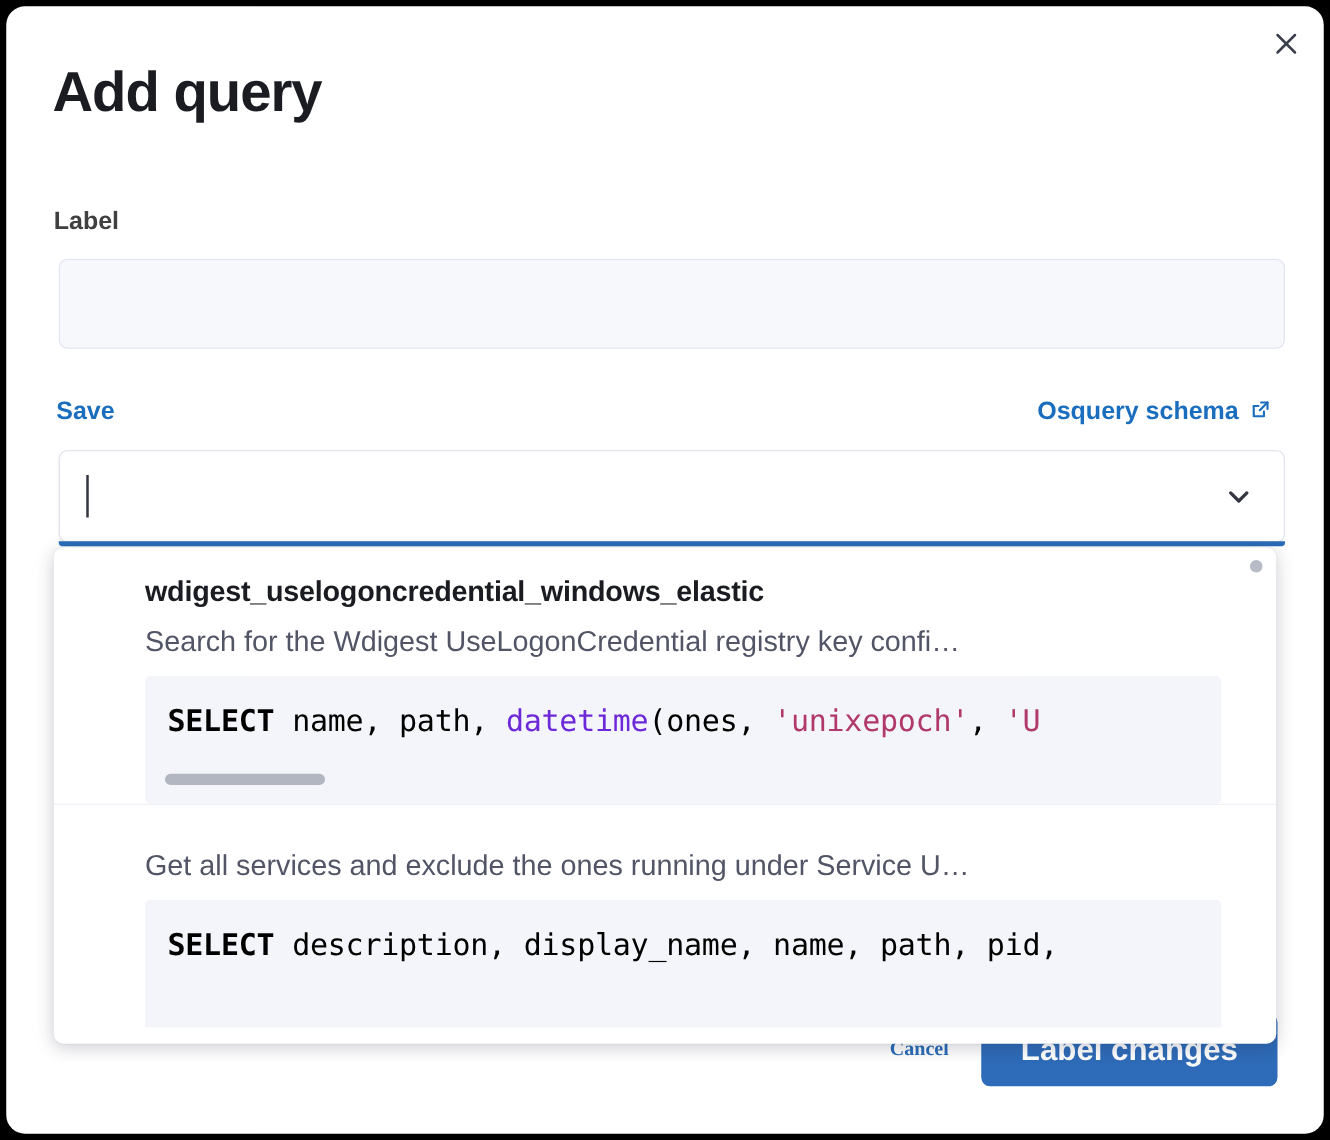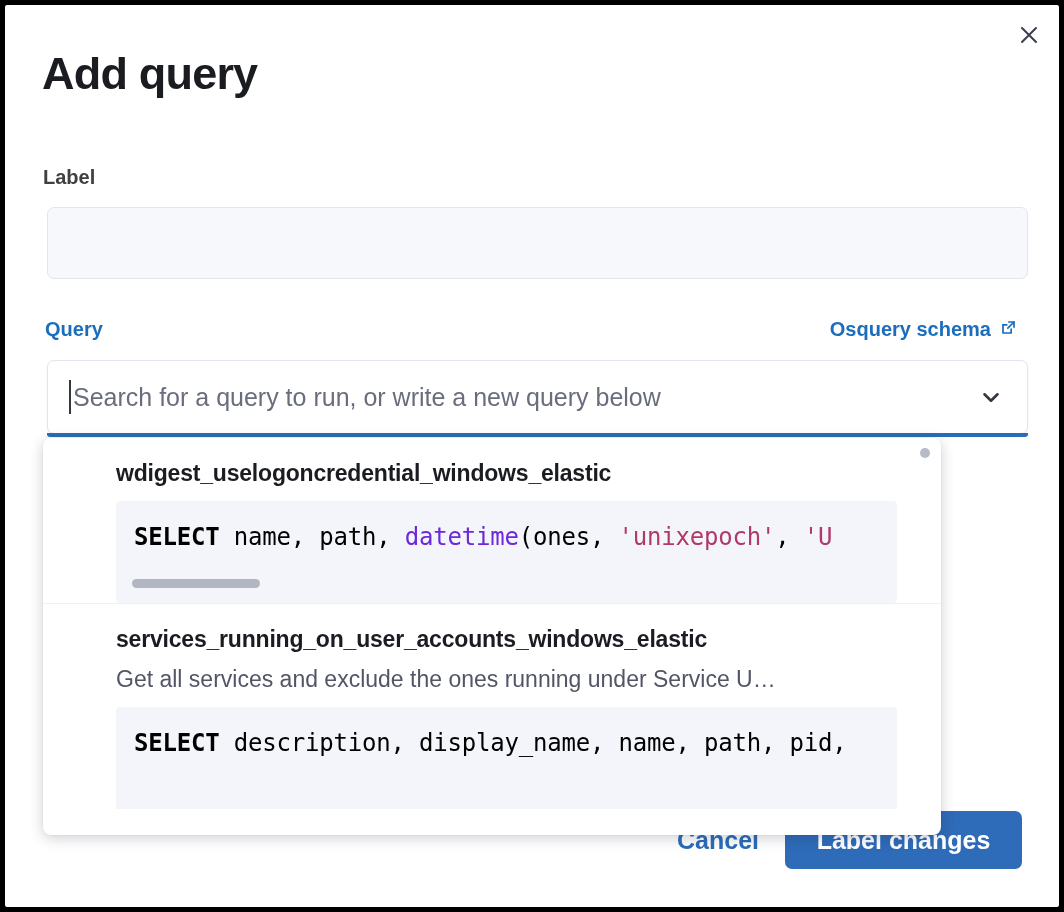--- a/index.html
+++ b/index.html
@@ -12,21 +12,21 @@
     font-family: "Liberation Sans", sans-serif;
   }
 
   #frame {
     position: absolute;
     left: 5px;
     top: 5px;
     width: 1054px;
     height: 902px;
     background: #ffffff;
-    border-radius: 2px;
+    border-radius: 15px;
     overflow: hidden;
   }
 
   
   #close-btn {
     position: absolute;
     right: 13px;
     top: 13px;
     width: 34px;
     height: 34px;
@@ -161,22 +161,22 @@
     position: absolute;
     right: 37px;
     top: 806px;
     display: flex;
     align-items: center;
     gap: 20px;
   }
   #cancel-btn {
     background: none;
     border: none;
-    font-family: Liberation Sans, sans-serif;
-    font-size: 25px;
+    font-family: Liberation Serif, serif;
+    font-size: 16px;
     font-weight: 700;
     color: #2a6cb8;
     cursor: pointer;
     padding: 8px 6px;
   }
   #save-btn {
     background: #2e6bb8;
     border: none;
     border-radius: 7px;
     font-family: "Liberation Sans", sans-serif;
@@ -188,21 +188,21 @@
     min-width: 237px;
     height: 58px;
     line-height: 1;
   }
 
   
   #dropdown {
     position: absolute;
     left: 38px;
     top: 433px;
-    width: 898px;
+    width: 978px;
     height: 397px;
     background: #ffffff;
     border-radius: 8px;
     box-shadow: 0 3px 14px rgba(30,35,60,.22), 0 0 0 1px rgba(0,0,0,.02);
     overflow: hidden;
   }
   #dd-scroll-dot {
     position: absolute;
     right: 11px;
     top: 10px;
@@ -275,62 +275,61 @@
     <svg width="20" height="20" viewBox="0 0 20 20" aria-hidden="true">
       <path d="M3 3 L17 17 M17 3 L3 17" stroke="#3b3f4d" stroke-width="2" stroke-linecap="round"></path>
     </svg>
   </div>
 
   <h1 id="modal-title">Add query</h1>
 
   <div id="label-text">Label</div>
   <input id="label-input" type="text" placeholder="" style="">
 
-  <div id="query-label">Query</div>
+  <div id="query-label">Save</div>
   <a id="schema-link">
     <span>Osquery schema</span>
     <span>
       <svg width="19" height="19" viewBox="0 0 20 20" aria-hidden="true">
         <path d="M4.2 7.2 v8.6 h8.6 v-4.0" fill="none" stroke="#1a6ebd" stroke-width="1.8" stroke-linecap="round" stroke-linejoin="round"></path>
         <path d="M4.2 7.2 h4.0" fill="none" stroke="#1a6ebd" stroke-width="1.8" stroke-linecap="round"></path>
         <path d="M10.4 4.2 h5.4 v5.4" fill="none" stroke="#1a6ebd" stroke-width="1.8" stroke-linecap="round" stroke-linejoin="round"></path>
         <path d="M15.8 4.2 L9.3 10.7" fill="none" stroke="#1a6ebd" stroke-width="1.8" stroke-linecap="round"></path>
       </svg>
     </span>
   </a>
 
   <div id="combo-wrap">
     <div id="combo-box"></div>
     <div id="combo-caret"></div>
-    <div id="combo-placeholder">Search for a query to run, or write a new query below</div>
     <div id="combo-chevron">
       <svg width="26" height="26" viewBox="0 0 24 24" aria-hidden="true">
         <path d="M6 9.5 L12 15.5 L18 9.5" fill="none" stroke="#343741" stroke-width="2.4" stroke-linecap="round" stroke-linejoin="round"></path>
       </svg>
     </div>
     <div id="combo-underline"></div>
   </div>
 
   <div id="footer">
     <button id="cancel-btn">Cancel</button>
     <button id="save-btn">Label changes</button>
   </div>
 
   <div id="dropdown">
     <div id="dd-scroll-dot"></div>
     <div id="dd-list">
         <div class="dd-item dd-item-1">
           <div class="dd-title">wdigest_uselogoncredential_windows_elastic</div>
+          <div class="dd-desc">Search for the Wdigest UseLogonCredential registry key confi…</div>
           <div class="dd-code">
             <div class="dd-code-line"><span class="tok-kw">SELECT</span><span class="tok-plain"> name, path, </span><span class="tok-fn">datetime</span><span class="tok-plain">(ones, </span><span class="tok-str">'unixepoch'</span><span class="tok-plain">, </span><span class="tok-str">'U</span></div>
             <div class="dd-code-scrollbar"></div>
           </div>
         </div>
         <div class="dd-item dd-item-2">
-          <div class="dd-title">services_running_on_user_accounts_windows_elastic</div>
           <div class="dd-desc">Get all services and exclude the ones running under Service U…</div>
           <div class="dd-code">
             <div class="dd-code-line"><span class="tok-kw">SELECT</span><span class="tok-plain"> description, display_name, name, path, pid,</span></div>
           </div>
         </div>
       </div>
   </div>
 
 </div>
 

